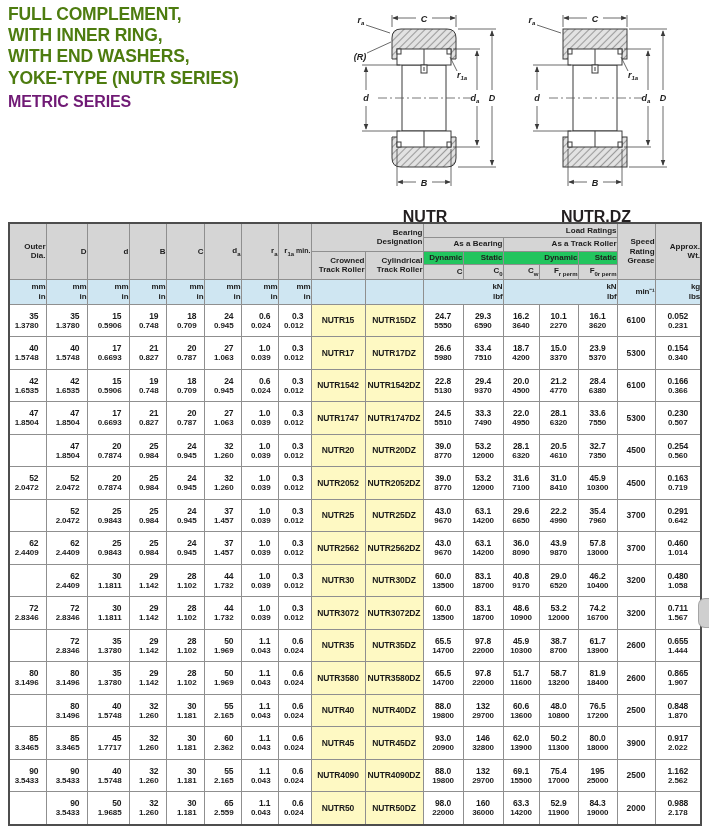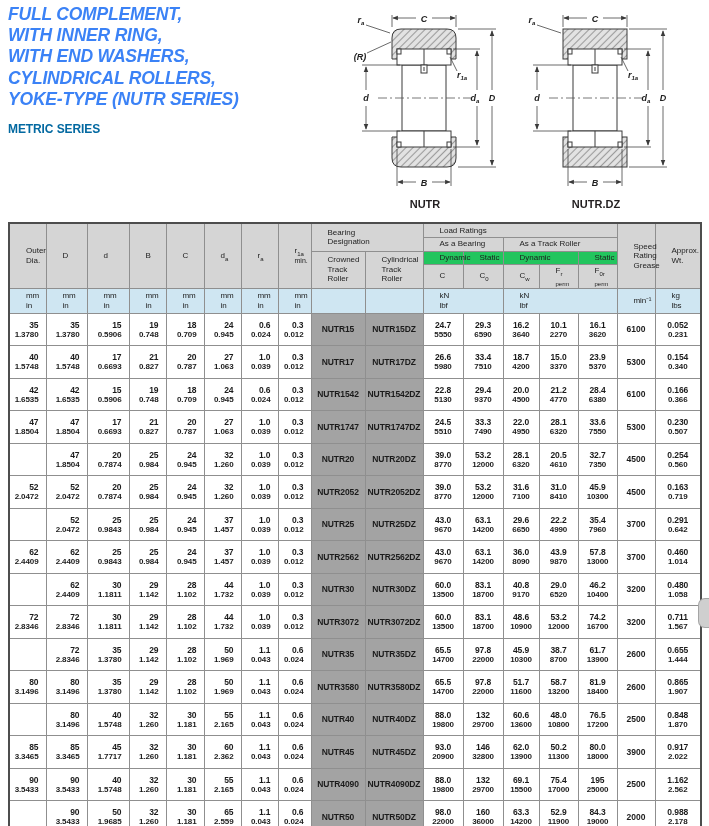--- a/index.html
+++ b/index.html
@@ -1,63 +1,62 @@
 <!DOCTYPE html>
 <html><head>
 <meta charset="utf-8">
 <style>
   html,body{margin:0;padding:0}
   body{width:709px;height:826px;position:relative;background:#fff;overflow:hidden;
        font-family:"Liberation Sans",sans-serif;color:#1d1d1d}
 
   
   .title-block{position:absolute;left:8px;top:4px;width:340px}
-  .title-line{font-size:17.5px;font-weight:700;font-style:italic;color:#3b82f6;
+  .title-line{font-size:17.5px;font-weight:700;color:#4d7c0f;
               line-height:1.21;letter-spacing:-0.2px;white-space:nowrap}
-  .subtitle{font-size:12px;font-weight:700;color:#0369a1;margin-top:12px;letter-spacing:-0.1px}
+  .subtitle{font-size:16px;font-weight:700;color:#701a75;margin-top:4px;letter-spacing:-0.1px}
 
   
   .diag{position:absolute;top:2px;width:150px;text-align:center}
   #diag-left{left:350px}
   #diag-right{left:521px}
   .diag svg{display:block}
-  .diag-caption{font-size:11px;font-weight:700;color:#231f20;margin-top:4px}
+  .diag-caption{font-size:16px;font-weight:700;color:#231f20;margin-top:14px}
   .svgtxt{font-family:"Liberation Sans",sans-serif;font-style:italic;font-weight:700;
           font-size:9px;fill:#222}
 
   
   table.spec{position:absolute;left:8px;top:222px;width:692px;border-collapse:collapse;
              table-layout:fixed;border:2px solid #4d4d4d}
   .spec th,.spec td{border:1px solid #8f8f8f;padding:0;vertical-align:middle}
-  .spec thead th{background:#d5d5d5;font-size:8px;font-weight:400;line-height:1.18;
-                 text-align:left;color:#1d1d1d;padding:1px 16px}
+  .spec thead th{background:#d5d5d5;font-size:8px;font-weight:700;line-height:1.18;
+                 text-align:right;color:#1d1d1d;padding:1px 0}
   .spec thead tr.subhead th.shade{background:#22c55e}
   .spec thead tr.unitsrow th{background:#cfe6f2;height:22px}
   .spec thead sub{font-size:6px;line-height:1}
   .tail{font-size:7px}
   .spec td{background:#fff;text-align:center;font-weight:700;color:#1b1b1b;height:31.5px}
   .spec td.dim{text-align:right;padding-right:7px}
-  .spec td.desig{background:#a3a3a3;font-size:8.5px;letter-spacing:-0.1px}
+  .spec td.desig{background:#fef9c3;font-size:8.5px;letter-spacing:-0.1px}
   .spec td.speed{font-size:8.5px}
   .v1{display:block;font-size:8.5px;line-height:10px;letter-spacing:-0.1px}
   .v2{display:block;font-size:8px;line-height:9px;letter-spacing:-0.1px}
   .unitsrow .v1,.unitsrow .v2{font-size:8px;line-height:9.5px}
 
   
   .edge-tab{position:absolute;right:0;top:598px;width:10px;height:28px;background:#cfcfcf;
             border:1px solid #a5a5a5;border-right:none;border-radius:7px 0 0 7px}
 </style>
 </head>
 <body>
 
 <div class="title-block">
   <div class="title-line">FULL COMPLEMENT,</div>
   <div class="title-line">WITH INNER RING,</div>
   <div class="title-line">WITH END WASHERS,</div>
-  <div class="title-line">CYLINDRICAL ROLLERS,</div>
   <div class="title-line">YOKE-TYPE (NUTR SERIES)</div>
   <div class="subtitle">METRIC SERIES</div>
 </div>
 
 <div class="diag" id="diag-left">
   <svg width="150" height="192" viewBox="0 0 150 192">
     <defs>
       <pattern id="hA" patternUnits="userSpaceOnUse" width="5" height="5" patternTransform="rotate(45)">
         <rect width="5" height="5" fill="#e3e3e3"></rect>
         <line x1="2.5" y1="0" x2="2.5" y2="5" stroke="#9b9b9b" stroke-width="1.1"></line>

